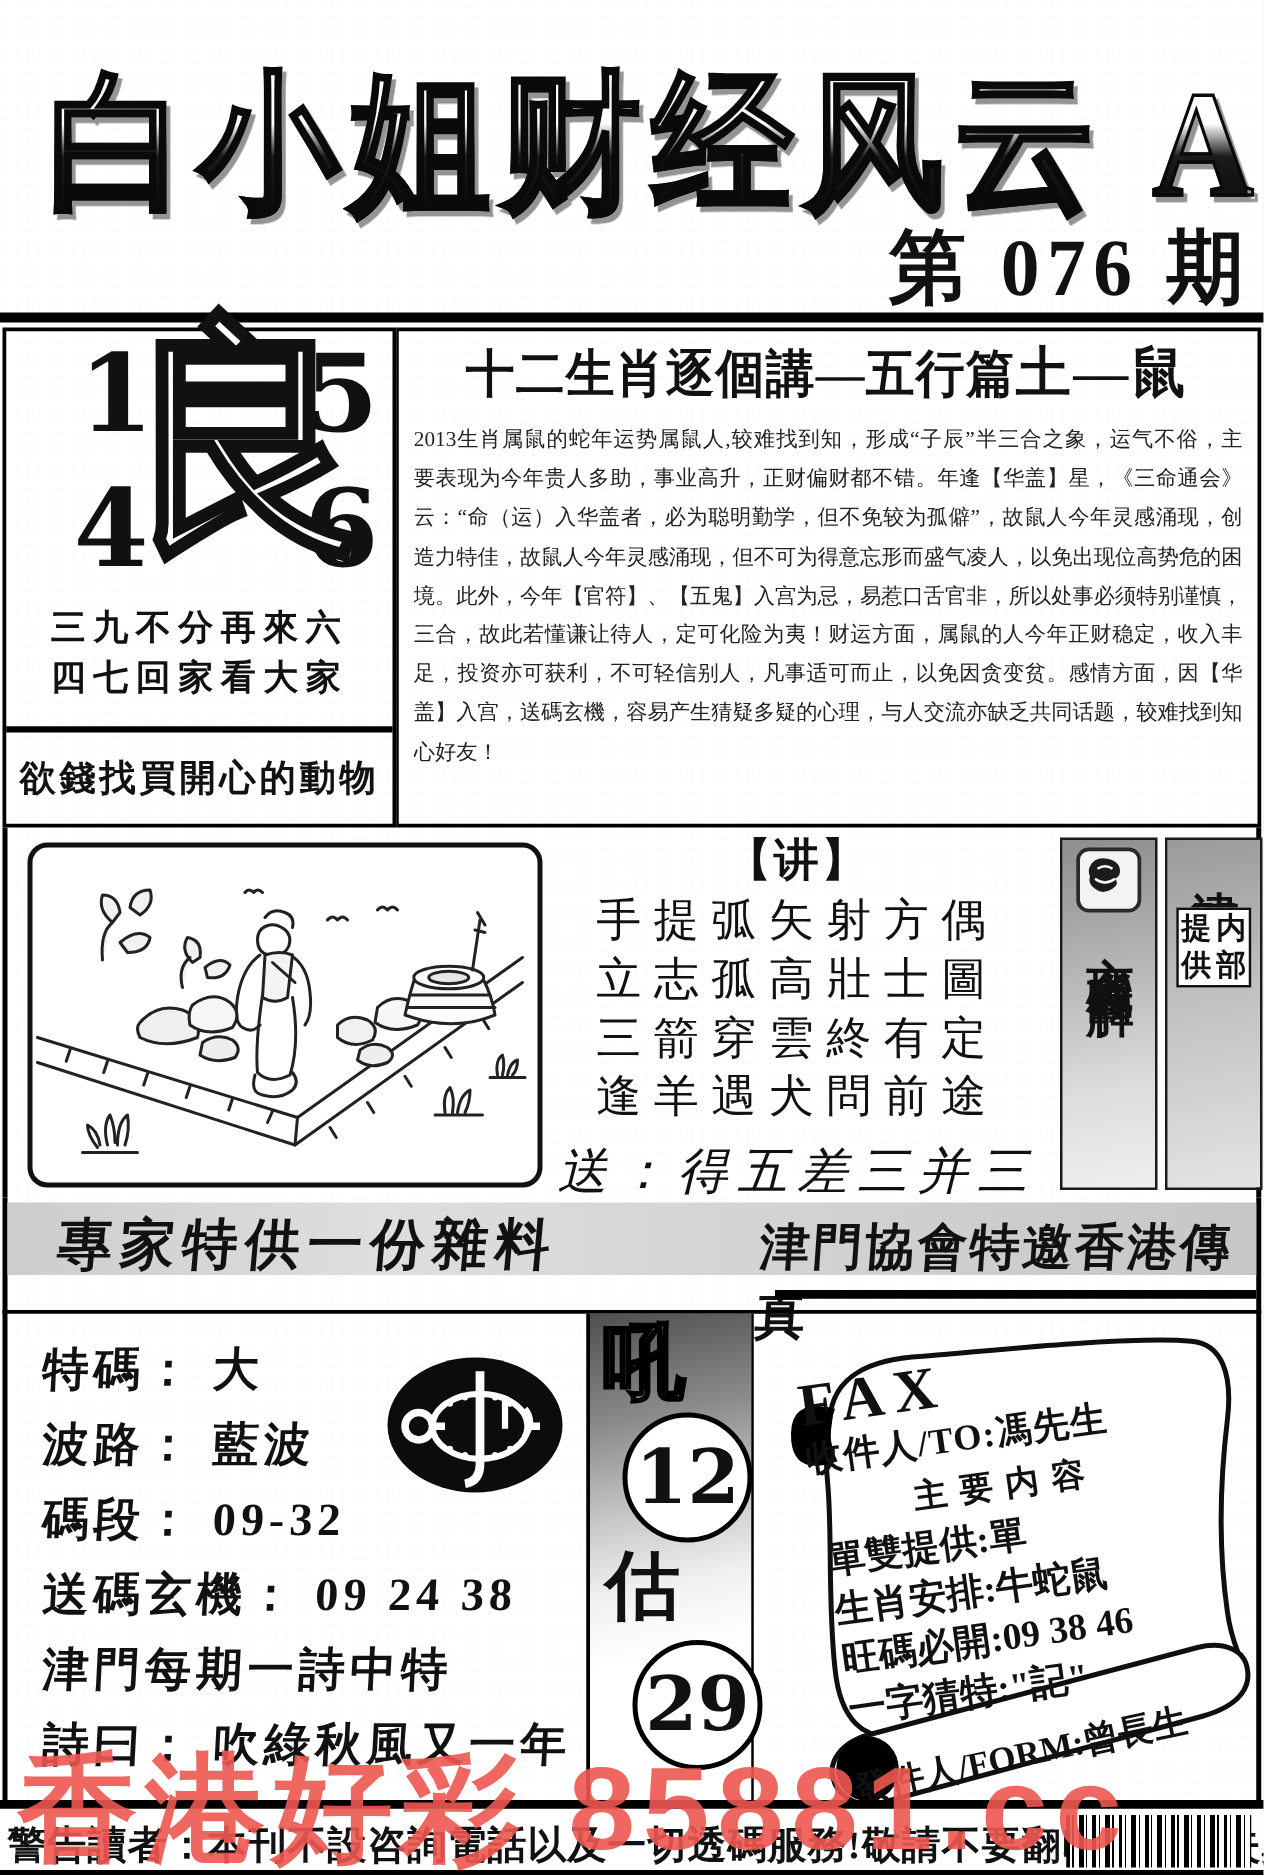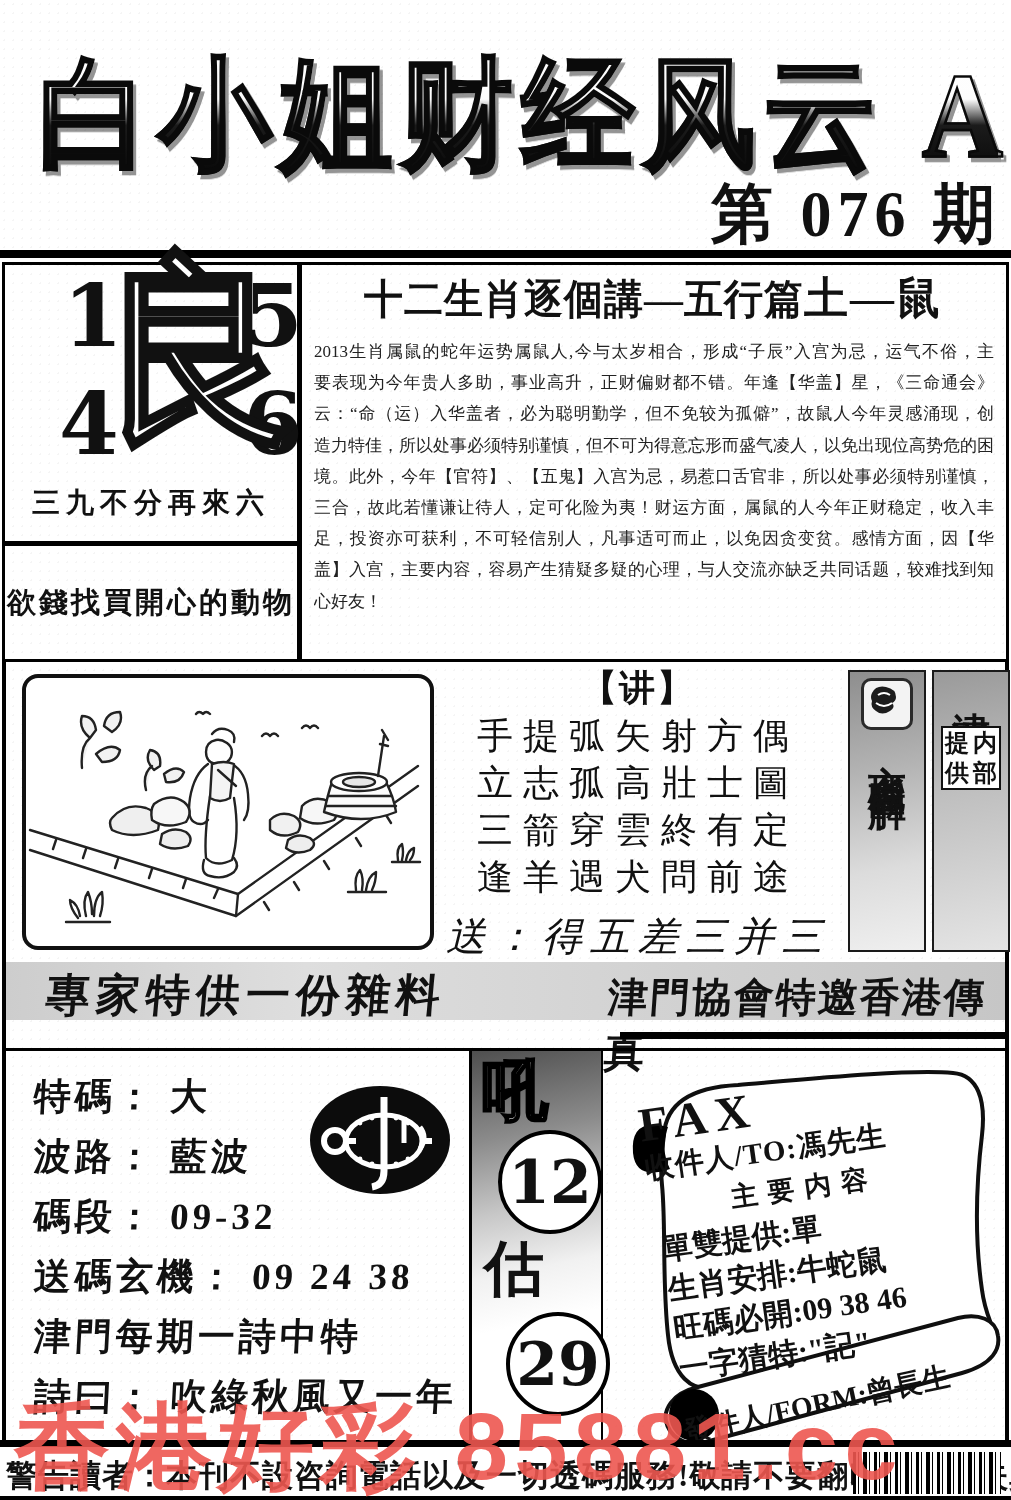--- a/index.html
+++ b/index.html
@@ -126,37 +126,38 @@
   <div class="top-row">
     <div class="pick-box">
       <div class="pick-grid">
         <span class="pick-num pn1">1</span>
         <span class="pick-num pn5">5</span>
         <span class="pick-num pn4">4</span>
         <span class="pick-num pn6">6</span>
         <span class="pick-char">良</span>
       </div>
       <div class="pick-line">三九不分再來六</div>
+      <div class="pick-line">四七回家看大家</div>
       <div class="pick-bottom">欲錢找買開心的動物</div>
     </div>
 
     <div class="zodiac-box">
       <div class="zodiac-head">
         <span class="zh-l">十二生肖逐個講—五行篇</span>
         <span class="zh-r">土—鼠</span>
       </div>
       <div class="zodiac-body">
-        <div class="zline">2013生肖属鼠的蛇年运势属鼠人,今与太岁相合，形成“子辰”入宫为忌，运气不俗，主</div>
+        <div class="zline">2013生肖属鼠的蛇年运势属鼠人,较难找到知，形成“子辰”半三合之象，运气不俗，主</div>
         <div class="zline">要表现为今年贵人多助，事业高升，正财偏财都不错。年逢【华盖】星，《三命通会》</div>
         <div class="zline">云：“命（运）入华盖者，必为聪明勤学，但不免较为孤僻”，故鼠人今年灵感涌现，创</div>
-        <div class="zline">造力特佳，所以处事必须特别谨慎，但不可为得意忘形而盛气凌人，以免出现位高势危的困</div>
+        <div class="zline">造力特佳，故鼠人今年灵感涌现，但不可为得意忘形而盛气凌人，以免出现位高势危的困</div>
         <div class="zline">境。此外，今年【官符】、【五鬼】入宫为忌，易惹口舌官非，所以处事必须特别谨慎，</div>
         <div class="zline">三合，故此若懂谦让待人，定可化险为夷！财运方面，属鼠的人今年正财稳定，收入丰</div>
         <div class="zline">足，投资亦可获利，不可轻信别人，凡事适可而止，以免因贪变贫。感情方面，因【华</div>
-        <div class="zline">盖】入宫，主要内容，容易产生猜疑多疑的心理，与人交流亦缺乏共同话题，较难找到知</div>
+        <div class="zline">盖】入宫，送碼玄機，容易产生猜疑多疑的心理，与人交流亦缺乏共同话题，较难找到知</div>
         <div class="zline short">心好友！</div>
       </div>
     </div>
   </div>
 
   <div class="mid-wrap">
     <div class="illus">
       <svg width="396" height="260" viewBox="0 0 396 260">
         <g fill="none" stroke="#222" stroke-width="2.4" stroke-linecap="round" stroke-linejoin="round">
 

